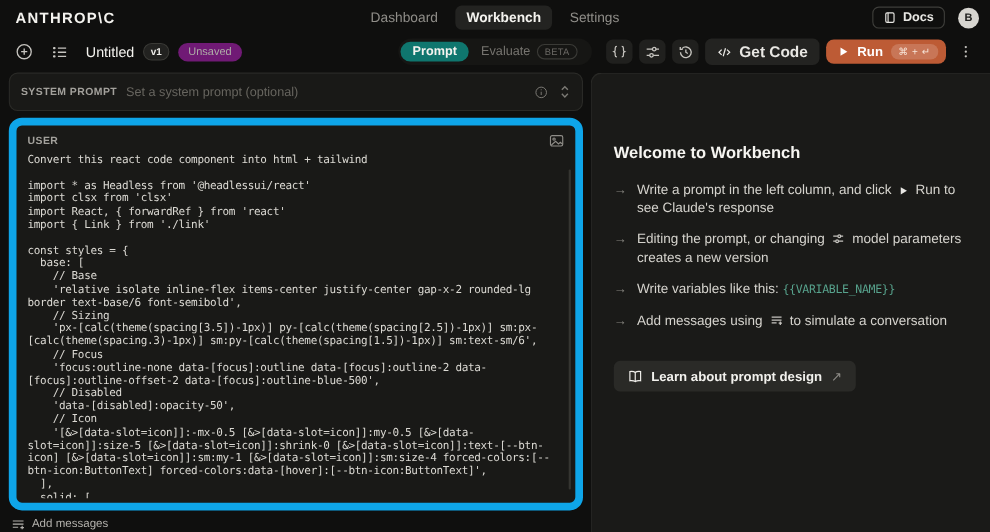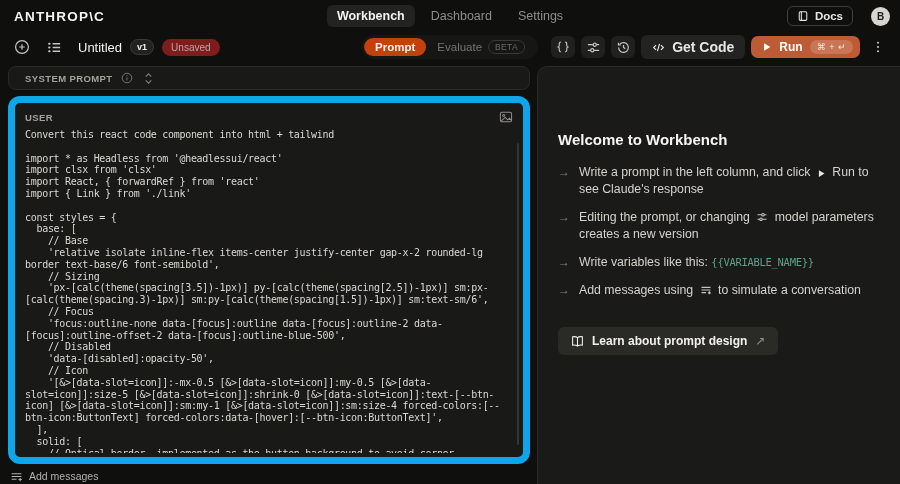--- a/index.html
+++ b/index.html
@@ -19,21 +19,21 @@
   }
   .logo { font-weight:bold; font-size:13.5px; letter-spacing:1.2px; color:#f4f3ef; }
   .topnav {
     position:absolute; left:50%; top:0; transform:translateX(-50%);
     height:32px; display:flex; align-items:center; gap:6px;
   }
   .topnav .nav-item {
     color:#8f8d88; font-size:12.5px; padding:4px 10px; border-radius:6px; cursor:pointer;
   }
   .topnav .nav-item.active { color:#f4f3ef; font-weight:bold; background:#232321; }
-  .topbar-right { margin-left:auto; display:flex; align-items:center; gap:18px; }
+  .topbar-right { margin-left:auto; display:flex; align-items:center; gap:12px; }
   .docs-btn {
     display:flex; align-items:center; gap:6px; border:1px solid #3f3f3b;
     border-radius:6px; padding:3px 9px; color:#e8e7e3; font-weight:bold; font-size:11.5px;
     background:transparent; cursor:pointer;
   }
   .avatar {
     width:19px; height:19px; border-radius:50%; background:#d7d5d0; color:#20201e;
     font-size:10px; font-weight:bold; display:flex; align-items:center; justify-content:center;
   }
 
@@ -46,29 +46,29 @@
     width:24px; height:22px; display:flex; align-items:center; justify-content:center;
     color:#c6c4bf; background:transparent; border:none; border-radius:6px; cursor:pointer;
   }
   .icon-btn.boxed { background:#20201e; }
   .doc-title { font-size:13px; font-weight:normal; color:#f4f3ef; margin-left:4px; }
   .version-badge {
     background:#222220; border:1px solid #3a3a36; color:#f0efeb;
     font-size:9px; font-weight:bold; border-radius:999px; padding:2px 6px;
   }
   .status-badge {
-    background:#7f1d1d; color:#aeaca7; font-size:10px; border-radius:999px; padding:3px 9px;
+    background:#701a75; color:#aeaca7; font-size:10px; border-radius:999px; padding:3px 9px;
   }
   .tabs {
     position:absolute; left:50%; transform:translateX(-50%);
     display:flex; align-items:center; background:#161614; border-radius:999px; padding:2px;
   }
   .tab { font-size:11.5px; color:#76746f; padding:3px 11px; border-radius:999px;
     display:flex; align-items:center; gap:6px; cursor:pointer; }
-  .tab.active { background:#c2410c; color:#f4f3ef; font-weight:bold; }
+  .tab.active { background:#0f766e; color:#f4f3ef; font-weight:bold; }
   .beta-badge { border:1px solid #3a3a36; color:#6b6965; font-size:8.5px;
     border-radius:999px; padding:1px 6px; letter-spacing:.3px; }
   .tb-right { margin-left:auto; display:flex; align-items:center; gap:6px; }
   .getcode-btn {
     display:flex; align-items:center; gap:7px; background:#232321; border:none;
     border-radius:6px; padding:4px 11px; color:#e8e7e3; font-weight:bold; font-size:14px;
     cursor:pointer;
   }
   .run-btn {
     display:flex; align-items:center; gap:7px; background:#bd5b35; border:none;
@@ -79,21 +79,21 @@
     background:rgba(255,255,255,.17); color:#f7e6da; font-size:9px; font-weight:normal;
     border-radius:999px; padding:2px 7px; letter-spacing:.5px;
   }
 
   
   .main { display:flex; gap:7px; padding:4px 0 0 8px; height:422px; }
   .left-col { width:522px; display:flex; flex-direction:column; }
 
   .sys-card {
     background:#191917; border:1px solid #2a2a27; border-radius:8px;
-    height:24px; display:flex; align-items:center; padding:0 16px; gap:8px; flex:none;
+    height:35px; display:flex; align-items:center; padding:0 10px; gap:8px; flex:none;
   }
   .sys-label { font-size:9.5px; font-weight:bold; letter-spacing:.4px; color:#a3a19c; }
   .sys-placeholder { font-size:11.5px; color:#67655f; flex:1; white-space:nowrap; overflow:hidden; }
   .sys-icons { display:flex; align-items:center; gap:10px; color:#7c7a75; }
 
   .user-card {
     background:#191917; border:7px solid #0ea5e9; border-radius:12px;
     margin-top:6px; flex:1; overflow:hidden; position:relative;
   }
   .user-head { display:flex; align-items:center; justify-content:space-between; padding:8px 10px 2px 10px; }
@@ -131,22 +131,22 @@
     color:#f2f1ed; font-weight:bold; font-size:12px; cursor:pointer;
   }
   .learn-btn .ext { color:#8d8b86; font-weight:normal; }
 </style>
 </head>
 <body>
 
 <div class="topbar">
   <div class="logo">ANTHROP\C</div>
   <div class="topnav">
+    <div class="nav-item">Dashboard</div>
     <div class="nav-item active">Workbench</div>
-    <div class="nav-item">Dashboard</div>
     <div class="nav-item">Settings</div>
   </div>
   <div class="topbar-right">
     <button class="docs-btn">
       <span>
         <svg width="12" height="12" viewBox="0 0 16 16" fill="none" stroke="currentColor" stroke-width="1.4">
           <rect x="3" y="2.2" width="10" height="11.6" rx="1.6"></rect>
             <path d="M5.8 2.2v11.6"></path>
         </svg>
       </span>
@@ -243,20 +243,21 @@
       </span>
     </button>
   </div>
 </div>
 
 <div class="main">
 
   <div class="left-col">
     <div class="sys-card">
       <span class="sys-label">SYSTEM PROMPT</span>
+      <span class="sys-placeholder">Set a system prompt (optional)</span>
       <span class="sys-icons">
         <span>
           <svg width="12" height="12" viewBox="0 0 16 16" fill="none" stroke="currentColor" stroke-width="1.2">
             <circle cx="8" cy="8" r="6.4"></circle>
               <path d="M8 7.2v4"></path>
               <circle cx="8" cy="4.8" r=".7" fill="currentColor" stroke="none"></circle>
           </svg>
         </span>
         <span>
           <svg width="11" height="13" viewBox="0 0 12 14" fill="none" stroke="currentColor" stroke-width="1.4">

